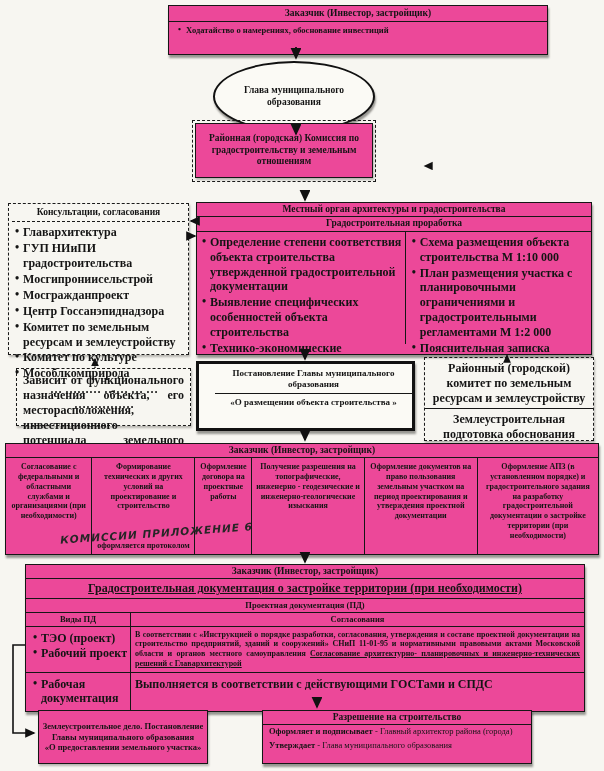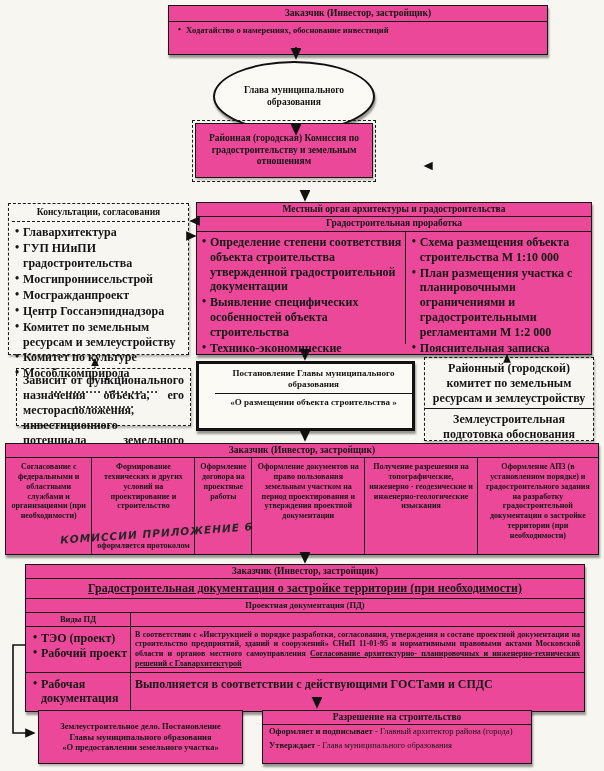--- a/index.html
+++ b/index.html
@@ -113,34 +113,35 @@
 
   <div class="abs box sh" style="left:5px;top:443px;width:594px;">
     <div class="hdrline ctr bold fs95" style="padding:1px 2px;">Заказчик (Инвестор, застройщик)</div>
     <div class="row" style="height:96px;">
       <div class="col ctr bold fs8" style="flex:0 0 14.6%;border-right:1.5px solid #161616;padding:4px 2px;">Согласование с федеральными и областными службами и организациями (при необходимости)</div>
       <div class="col ctr bold fs8" style="flex:0 0 17.4%;border-right:1.5px solid #161616;padding:4px 2px;display:flex;flex-direction:column;">
         <div>Формирование технических и других условий на проектирование и строительство</div>
         <div style="margin-top:auto;">оформляется протоколом</div>
       </div>
       <div class="col ctr bold fs8" style="flex:0 0 9.6%;border-right:1.5px solid #161616;padding:4px 2px;">Оформление договора на проектные работы</div>
+      <div class="col ctr bold fs8" style="flex:0 0 19%;border-right:1.5px solid #161616;padding:4px 3px;">Получение разрешения на топографические, инженерно - геодезические и инженерно-геологические изыскания</div>
       <div class="col ctr bold fs8" style="flex:0 0 19.1%;border-right:1.5px solid #161616;padding:4px 3px;">Оформление документов на право пользования земельным участком на период проектирования и утверждения проектной документации</div>
-      <div class="col ctr bold fs8" style="flex:0 0 19%;border-right:1.5px solid #161616;padding:4px 3px;">Получение разрешения на топографические, инженерно - геодезические и инженерно-геологические изыскания</div>
       <div class="col ctr bold fs8" style="flex:1;padding:4px 3px;">Оформление АПЗ (в установленном порядке)  и градостроительного задания на разработку градостроительной документации о застройке территории (при необходимости)</div>
     </div>
   </div>
 
   <div class="abs hand" style="left:60px;top:527px;">КОМИССИИ ПРИЛОЖЕНИЕ 6</div>
 
   <div class="abs box sh" style="left:25px;top:564px;width:560px;">
     <div class="thinline ctr bold fs95" style="padding:1px 2px;">Заказчик (Инвестор, застройщик)</div>
     <div class="thinline ctr bold fs82" style="padding:2px;"><span class="u">Градостроительная документация о застройке территории (при необходимости)</span></div>
     <div class="thinline ctr bold fs85" style="padding:1px;">Проектная документация (ПД)</div>
     <div class="row thinline">
       <div class="col ctr bold fs85" style="flex:0 0 105px;border-right:1.3px solid #161616;padding:1px;">Виды ПД</div>
+      <div class="col ctr bold fs85" style="flex:1;padding:1px;">Согласования</div>
     </div>
     <div class="row thinline">
       <div class="col" style="flex:0 0 105px;border-right:1.3px solid #161616;padding:4px 2px 2px 6px;">
         <ul class="fs82">
           <li>ТЭО (проект)</li>
           <li>Рабочий проект</li>
         </ul>
       </div>
       <div class="col fs8 jst bold" style="flex:1;padding:3px 4px;">
         <span>В соответствии с «Инструкцией о порядке разработки, согласования, утверждения и составе проектной документации на строительство предприятий, зданий и сооружений» СНиП 11-01-95 и нормативными правовыми актами Московской области и органов местного самоуправления</span>
@@ -150,21 +151,21 @@
     <div class="row">
       <div class="col" style="flex:0 0 105px;border-right:1.3px solid #161616;padding:4px 2px 4px 6px;">
         <ul class="fs82">
           <li>Рабочая документация</li>
         </ul>
       </div>
       <div class="col fs82 bold" style="flex:1;padding:4px 4px;">Выполняется в соответствии с действующими ГОСТами и СПДС</div>
     </div>
   </div>
 
-  <div class="abs box shl" style="left:38px;top:710px;width:205px;height:54px;display:flex;flex-direction:column;justify-content:center;">
+  <div class="abs box shl" style="left:38px;top:710px;width:170px;height:54px;display:flex;flex-direction:column;justify-content:center;">
     <div class="ctr bold fs85">Землеустроительное дело. Постановление</div>
     <div class="ctr bold fs85">Главы муниципального образования</div>
     <div class="ctr bold fs85">«О  предоставлении  земельного участка»</div>
   </div>
 
   <div class="abs box sh" style="left:262px;top:710px;width:270px;height:54px;">
     <div class="thinline ctr bold fs95" style="padding:1px 2px;">Разрешение на строительство</div>
     <div class="fs85" style="padding:1px 6px 0 6px;">
       <span class="bold">Оформляет и подписывает</span><span> - Главный архитектор района (города)</span>
     </div>

